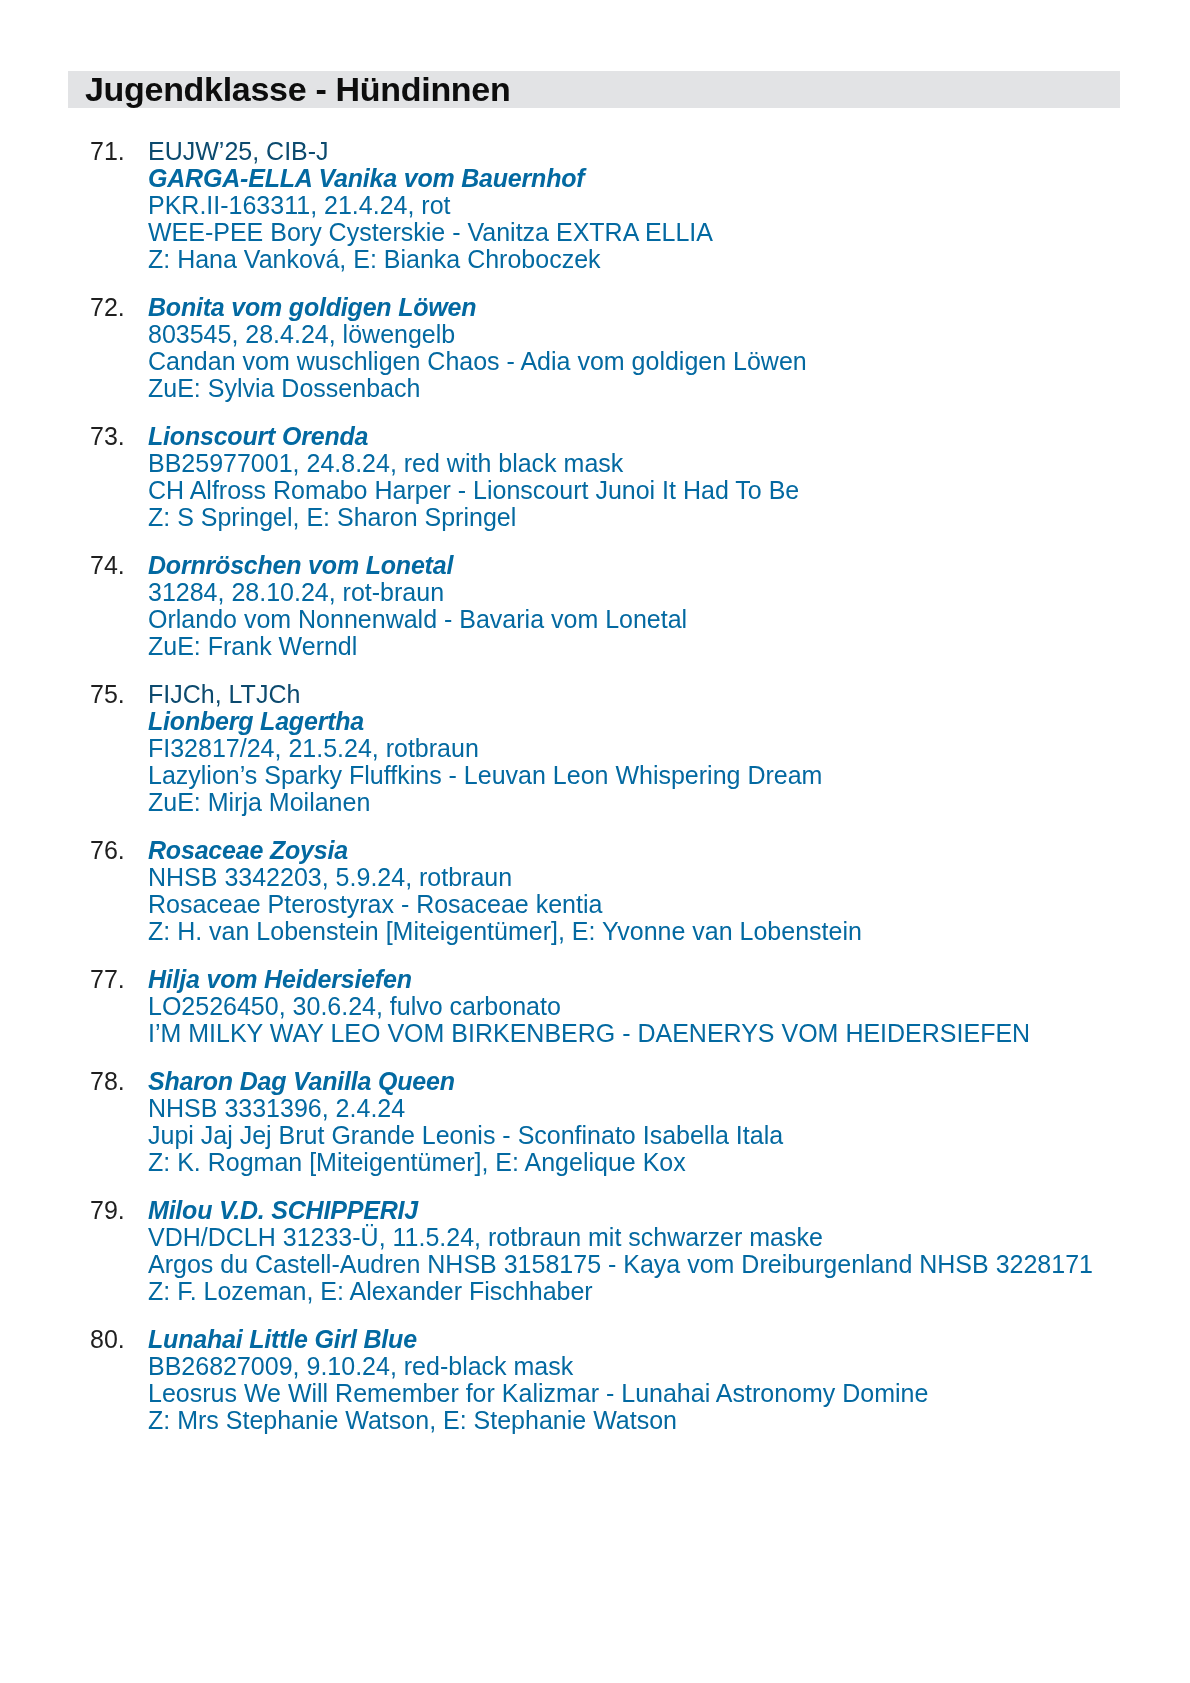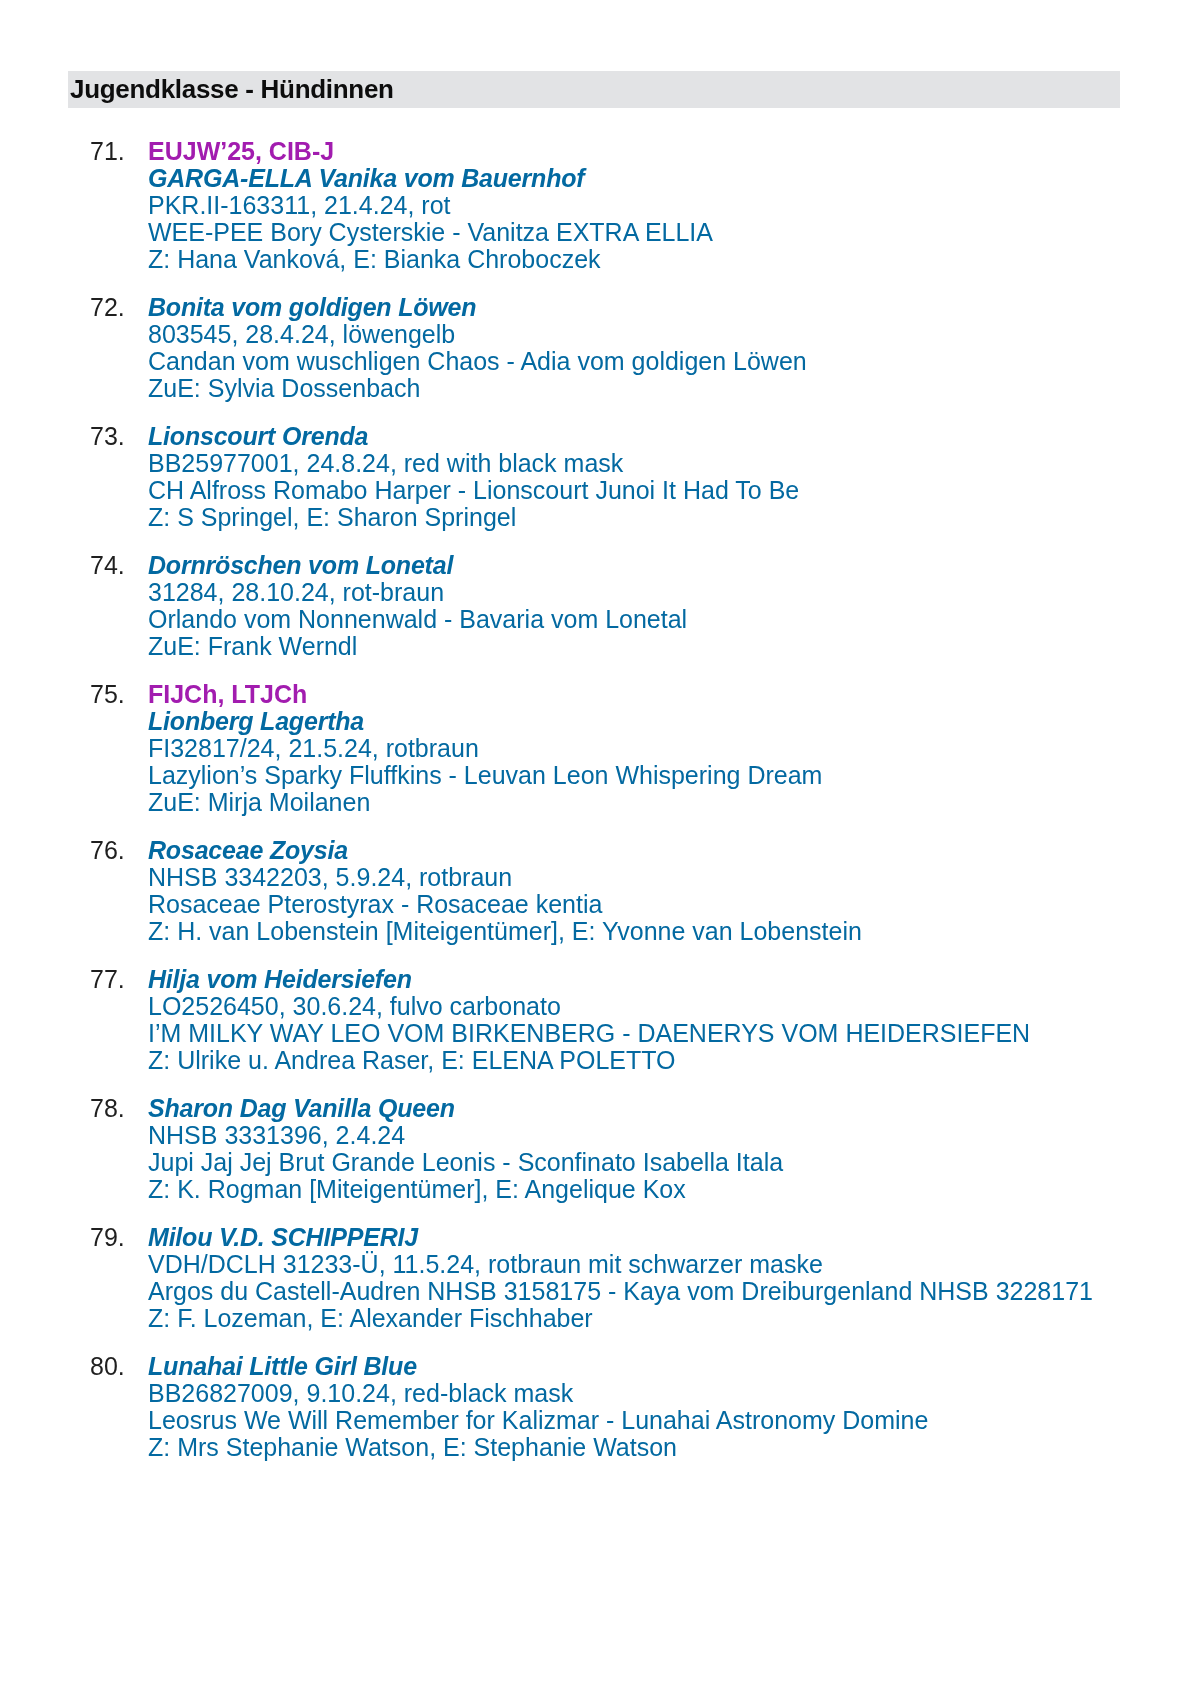--- a/index.html
+++ b/index.html
@@ -19,24 +19,24 @@
     position: absolute;
     left: 68px;
     top: 71px;
     width: 1052px;
     height: 37px;
     background: #e2e3e5;
     display: flex;
     align-items: center;
   }
   .header-bar .title {
-    font-size: 26px;
+    font-size: 34px;
     font-weight: 700;
     color: #0d0d0d;
-    padding-left: 2px;
+    padding-left: 17px;
     letter-spacing: -0.3px;
     white-space: nowrap;
   }
   .entries {
     position: absolute;
     left: 90px;
     top: 138px;
     width: 1020px;
   }
   .entry {
@@ -48,22 +48,21 @@
   .entry-number {
     width: 58px;
     flex: 0 0 58px;
     color: #1f1f1f;
   }
   .entry-body {
     flex: 1 1 auto;
     min-width: 0;
   }
   .entry-titles {
-    color: #a21caf;
-    font-weight: bold;
+    color: #0c4a6e;
   }
   .entry-name {
     font-weight: 700;
     font-style: italic;
     color: #0369a1;
     letter-spacing: -0.2px;
   }
   .entry-reg, .entry-parents, .entry-breeder {
     color: #0369a1;
     white-space: nowrap;
@@ -143,21 +142,20 @@
     </div>
   </div>
 
   <div class="entry">
     <div class="entry-number">77.</div>
     <div class="entry-body">
 
       <div class="entry-name">Hilja vom Heidersiefen</div>
       <div class="entry-reg">LO2526450, 30.6.24, fulvo carbonato</div>
       <div class="entry-parents">I’M MILKY WAY LEO VOM BIRKENBERG - DAENERYS VOM HEIDERSIEFEN</div>
-      <div class="entry-breeder">Z: Ulrike u. Andrea Raser, E: ELENA POLETTO</div>
     </div>
   </div>
 
   <div class="entry">
     <div class="entry-number">78.</div>
     <div class="entry-body">
 
       <div class="entry-name">Sharon Dag Vanilla Queen</div>
       <div class="entry-reg">NHSB 3331396, 2.4.24</div>
       <div class="entry-parents">Jupi Jaj Jej Brut Grande Leonis - Sconfinato Isabella Itala</div>

